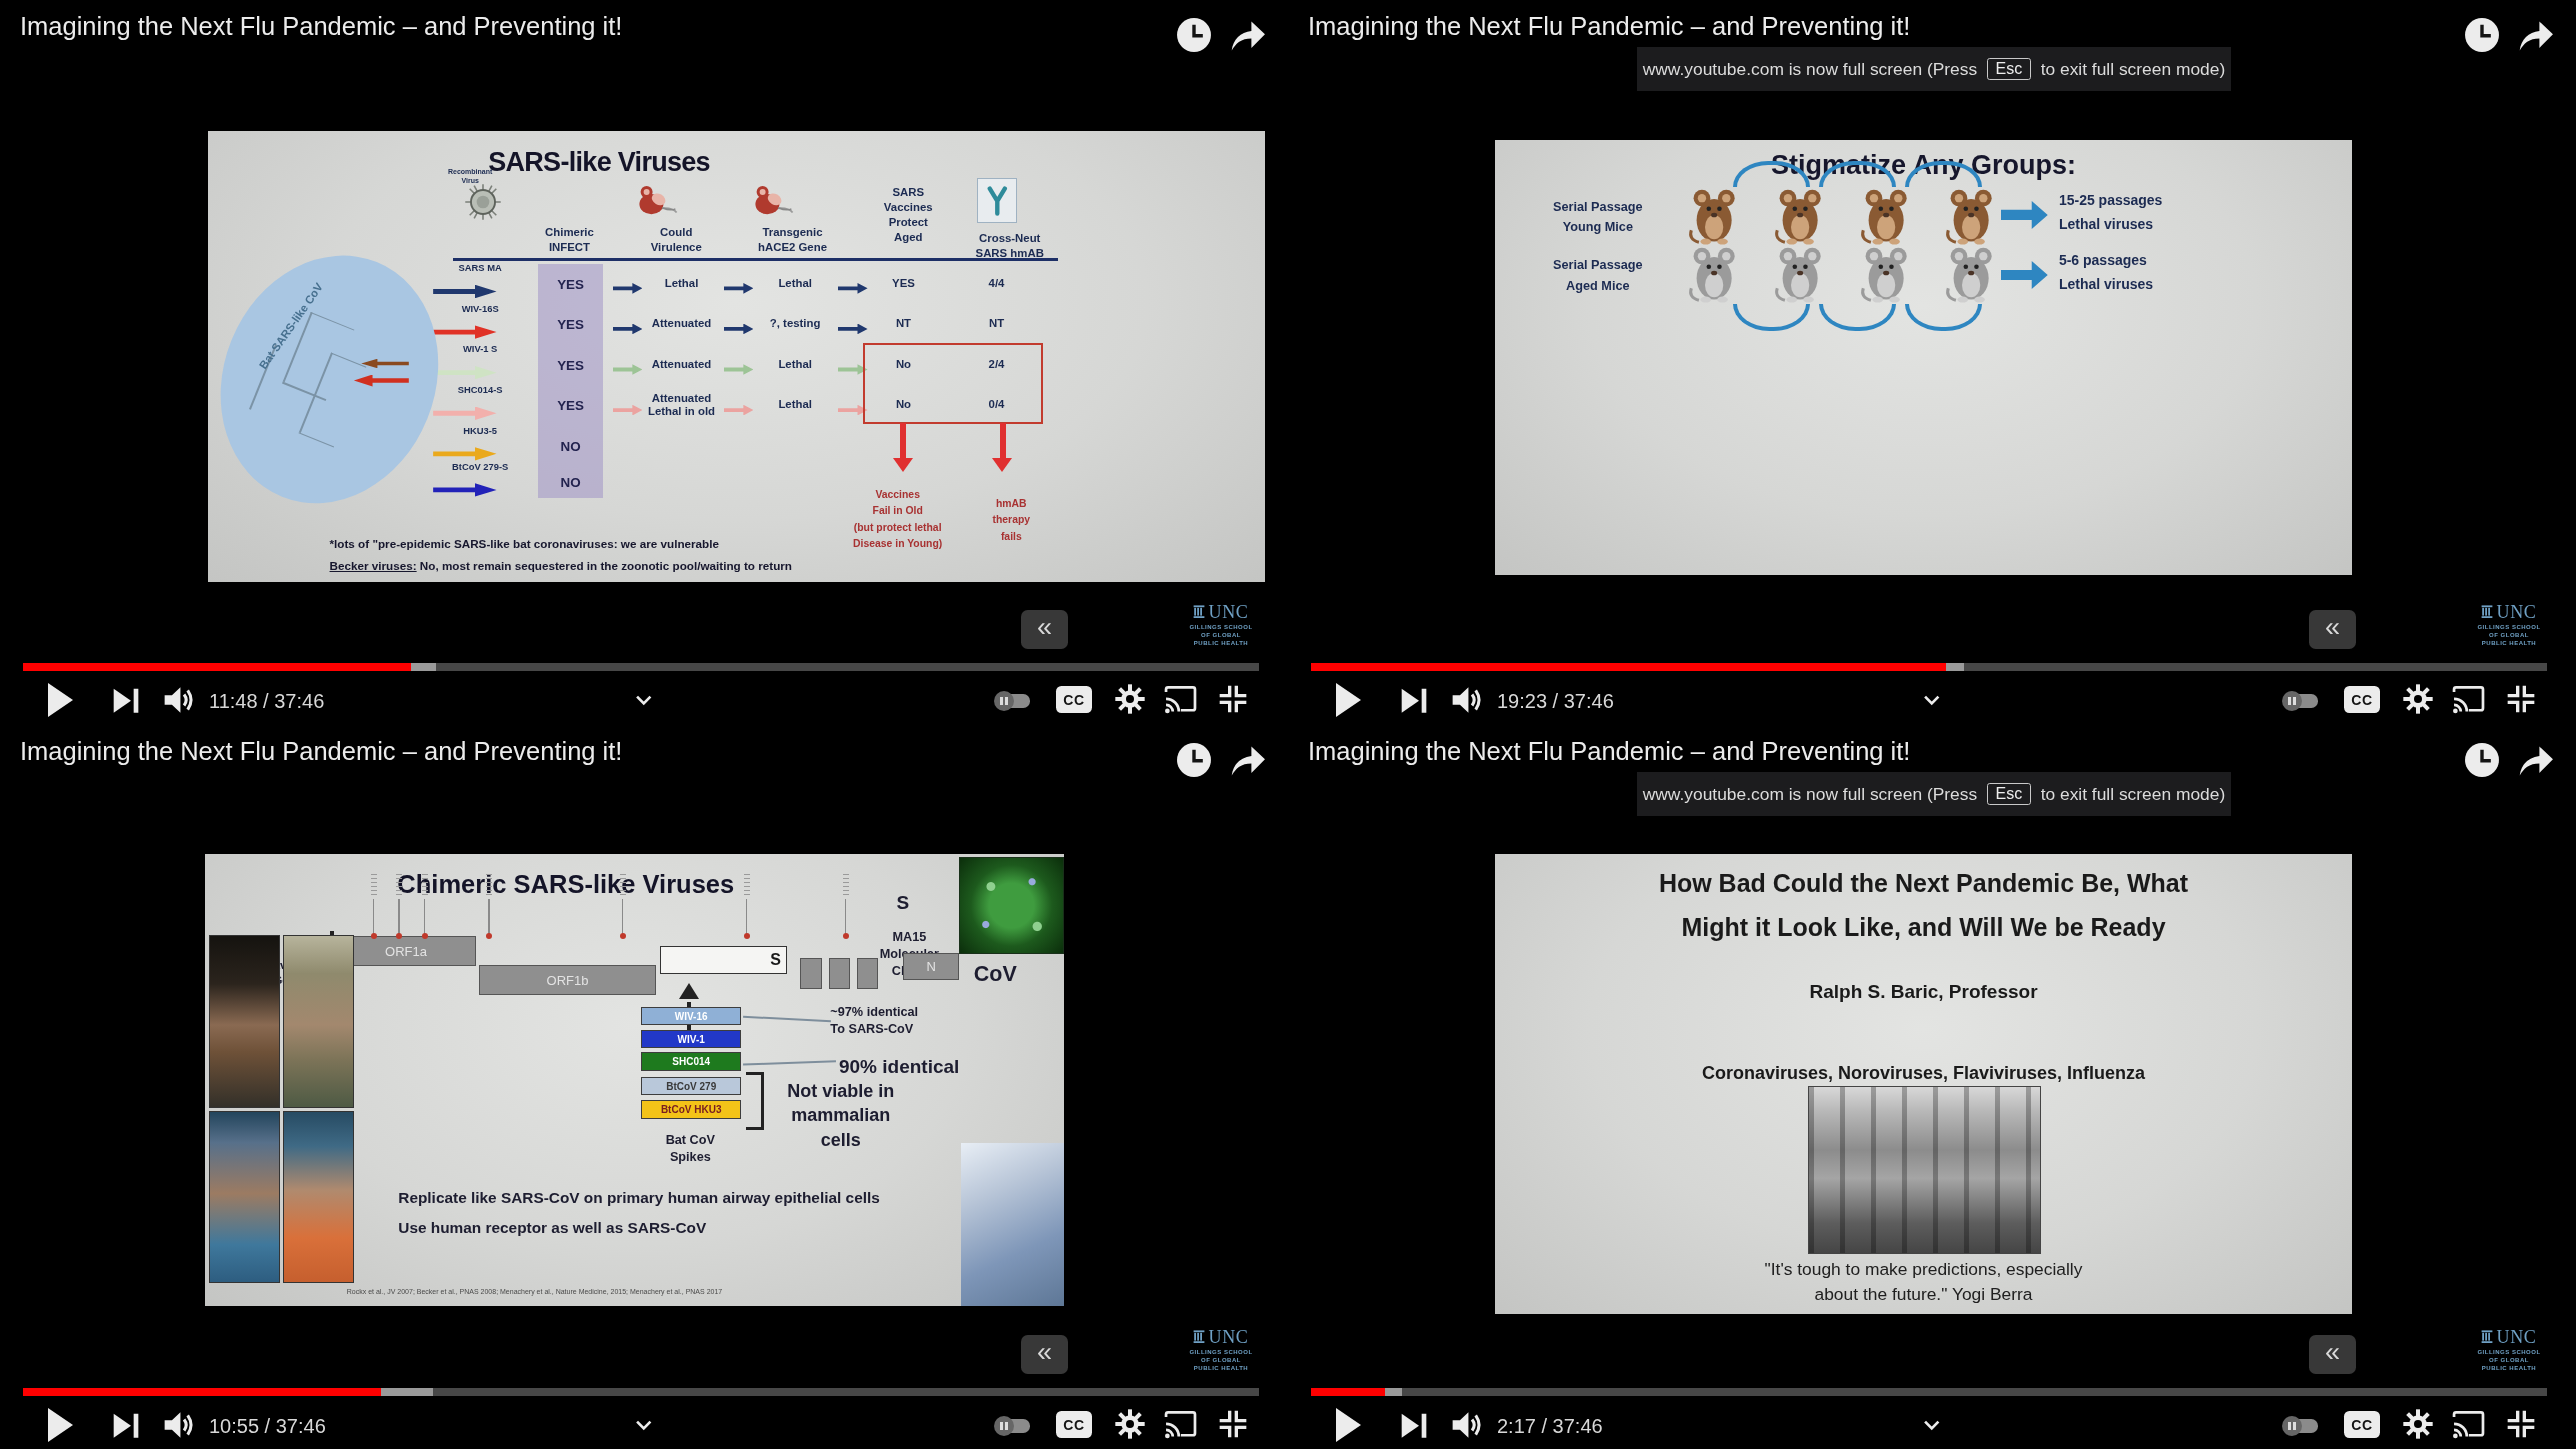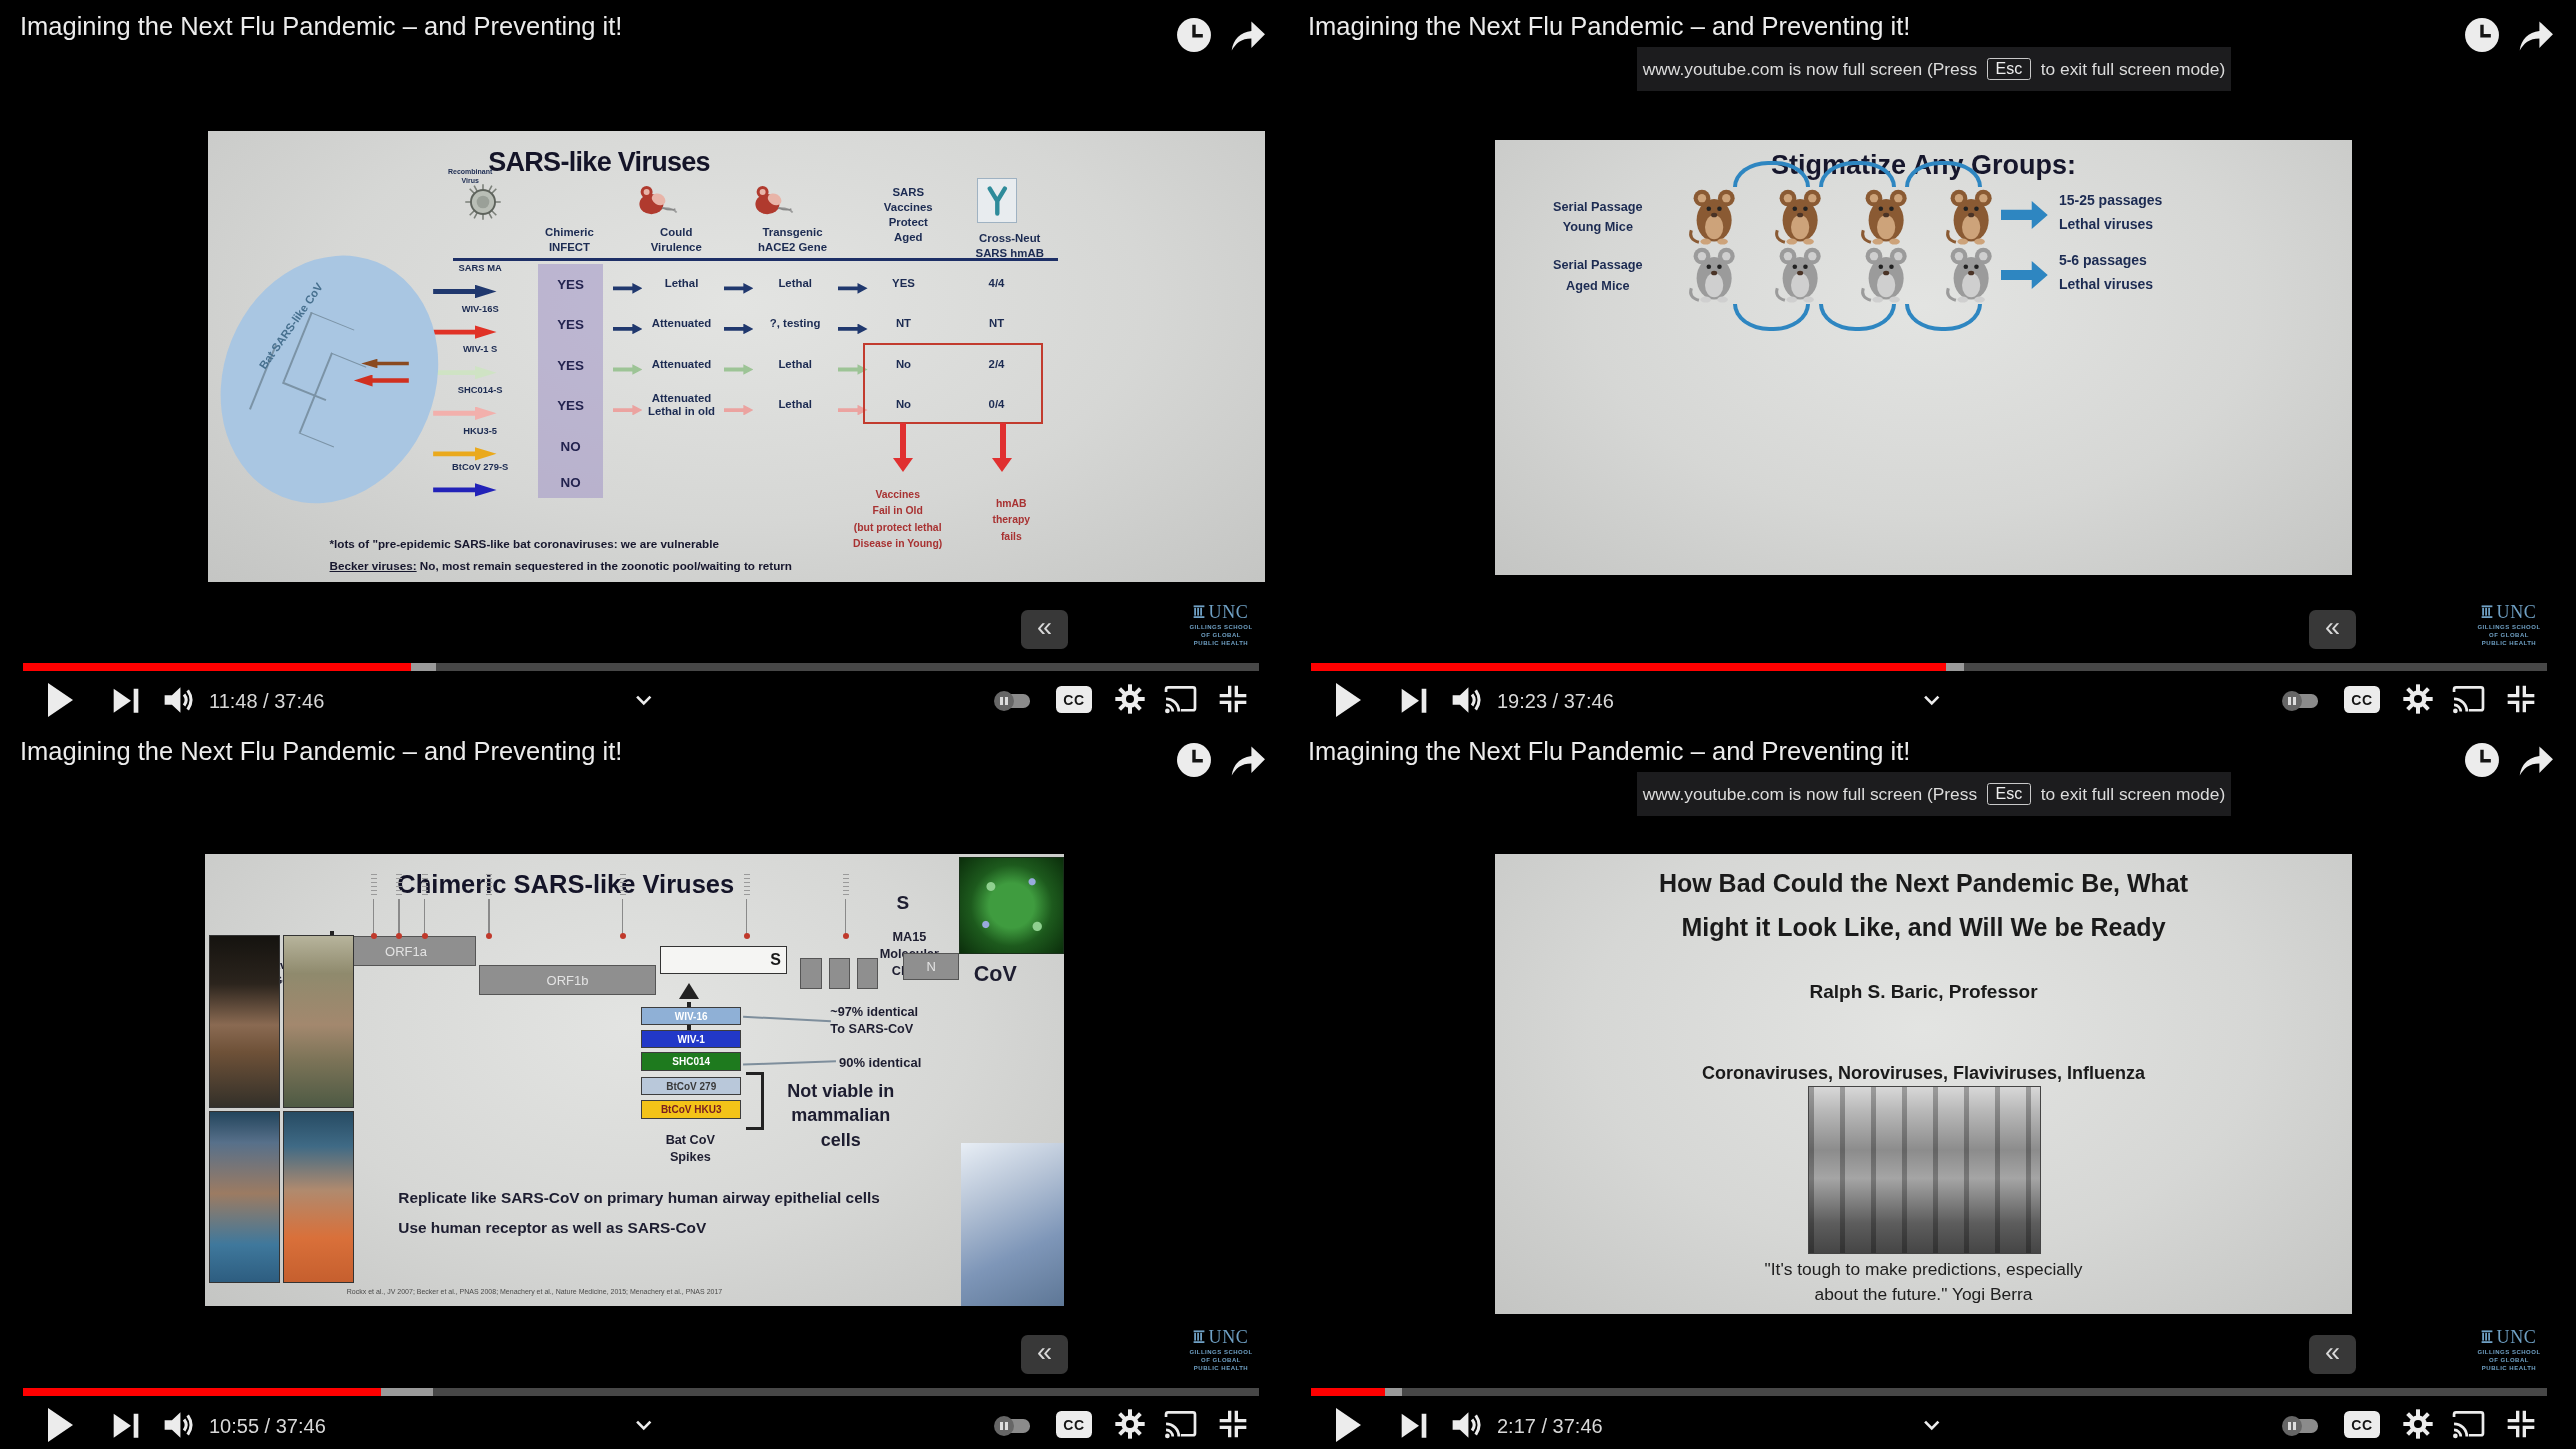--- a/index.html
+++ b/index.html
@@ -675,21 +675,21 @@
         <div class="spikebox" style="top: 33.8%; background: rgb(143, 176, 214); color: rgb(255, 255, 255);">WIV-16</div>
         <div class="spikebox" style="top: 38.9%; background: rgb(34, 56, 200); color: rgb(255, 255, 255);">WIV-1</div>
         <div class="spikebox" style="top: 43.9%; background: rgb(30, 122, 30); color: rgb(255, 255, 255);">SHC014</div>
         <div class="spikebox" style="top: 49.3%; background: rgb(185, 200, 218); color: rgb(58, 58, 58);">BtCoV 279</div>
         <div class="spikebox" style="top: 54.5%; background: rgb(243, 195, 24); color: rgb(122, 32, 32);">BtCoV HKU3</div>
       </div>
     <div class="s3-conn" style="left:62.6%;top:36.2%;width:10.2%;transform:rotate(3deg)"></div>
     <div class="s3-conn" style="left:62.6%;top:46%;width:10.8%;transform:rotate(-2deg)"></div>
     <div class="abs s3-txt" style="left:72.8%;top:33.2%;width:16%;font-size:12.7px;text-align:left">~97% identical
 To SARS-CoV</div>
-    <div class="abs s3-txt" style="left:73.8%;top:44.3%;font-size:13px">90% identical</div>
+    <div class="abs s3-txt" style="left:73.8%;top:44.3%;font-size:19px">90% identical</div>
     <div class="bracket"></div>
     <div class="abs s3-txt" style="left:66.5%;top:49.8%;width:15%;font-size:18px">Not viable in
 mammalian cells</div>
     <div class="abs s3-txt" style="left:50%;top:61.5%;width:13%;font-size:12.7px">Bat CoV
 Spikes</div>
 
     <div class="abs photo-grid">
       <div class="ph ph1"></div>
       <div class="ph ph2"></div>
       <div class="ph ph3"></div>

